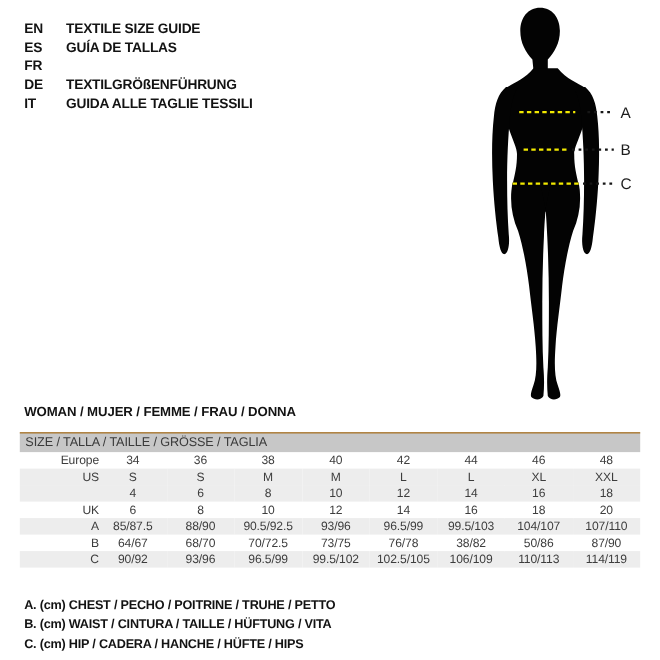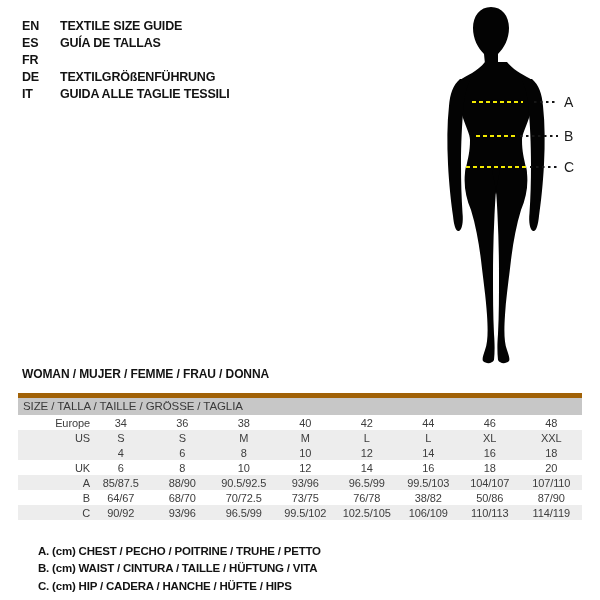--- a/index.html
+++ b/index.html
@@ -23,32 +23,32 @@
   .figure svg{position:absolute;left:0;top:0;}
   .marker-label{position:absolute;font-size:14px;font-weight:400;color:#1c1c1c;line-height:1;}
 
   
   .group-title{position:absolute;left:22px;top:367px;
     font-weight:700;font-size:12px;color:#131313;letter-spacing:-0.1px;white-space:nowrap;text-align:center;}
 
   
   .size-table{position:absolute;left:18px;top:393px;width:564px;}
   .size-table-header{height:17px;line-height:17px;background:#c7c7c7;
-    border-top:5px solid #a16207;padding-left:5px;font-size:11.5px;
+    border-top:1px solid #a16207;padding-left:5px;font-size:11.5px;
     color:#3a3a3a;letter-spacing:-0.1px;}
   .size-table table{border-collapse:collapse;width:564px;table-layout:fixed;}
   .size-table td{height:15px;font-size:11px;color:#3d3d3d;text-align:center;
     padding:0;vertical-align:middle;letter-spacing:-0.1px;}
   .size-table td.row-label{text-align:right;padding-left:5px;}
   .size-table tr.shaded{background:#ededed;}
 
   
   .legend{position:absolute;left:22px;top:542px;}
   .legend-line{height:17.5px;display:flex;align-items:center;
-    font-weight:700;font-size:11.5px;color:#131313;letter-spacing:-0.2px;white-space:nowrap;margin-left:16px;}
+    font-weight:700;font-size:11.5px;color:#131313;letter-spacing:-0.2px;white-space:nowrap;}
 </style>
 </head>
 <body>
 
 <div class="canvas">
 
   <div class="lang-block" id="langBlock">
       <div class="lang-line">
         <span class="lang-code">EN</span>
         <span class="lang-title">TEXTILE SIZE GUIDE</span>

